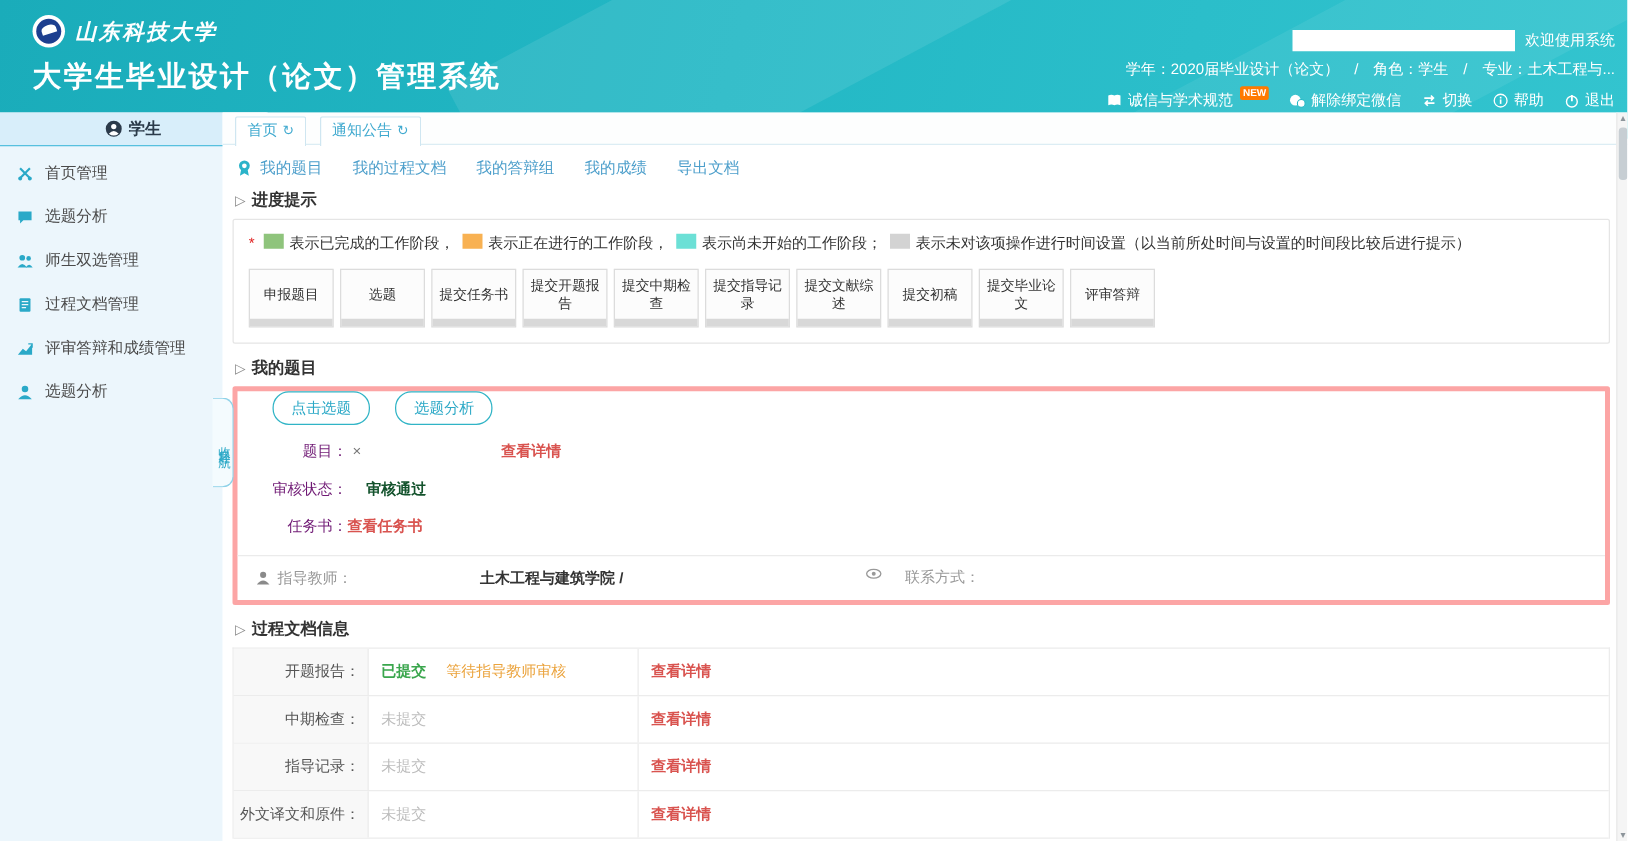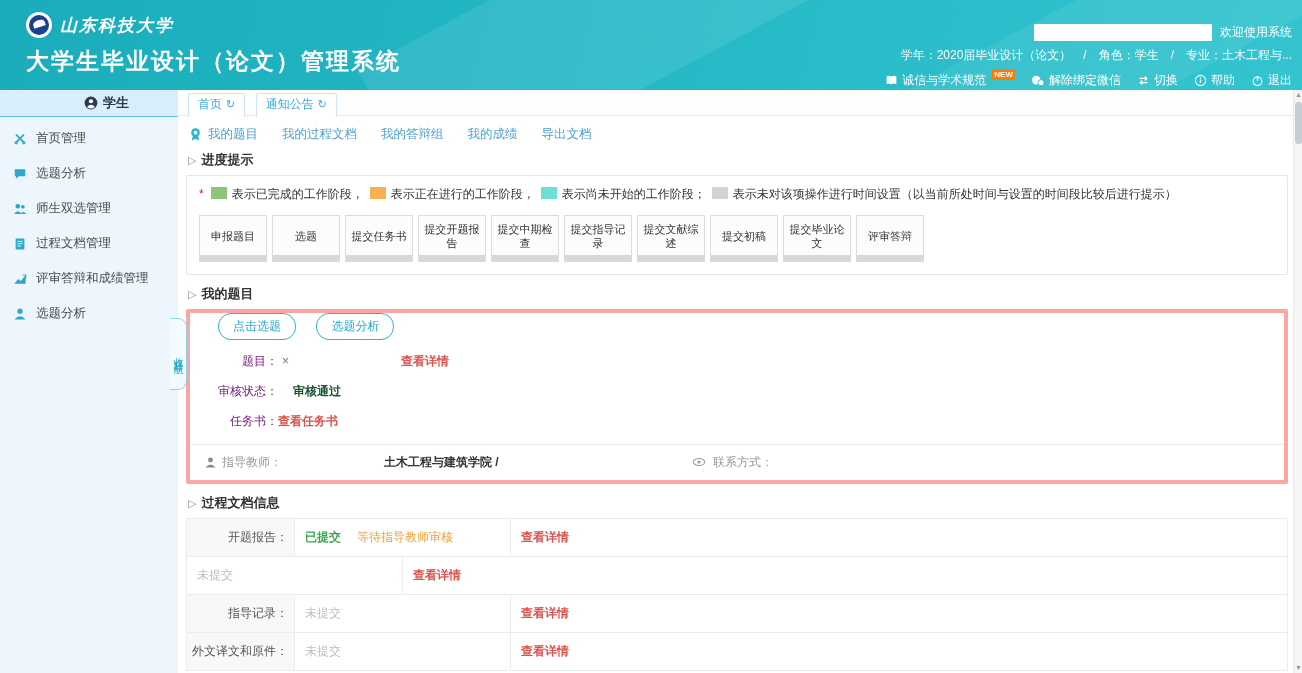--- a/index.html
+++ b/index.html
@@ -82,21 +82,21 @@
   .fx { color:#777; margin-left:4px; }
   .redact-inline { display:inline-block; width:112px; height:14px; }
   .red { color:#d9534f; font-weight:bold; cursor:pointer; text-decoration:none; font-size:12px; }
   .green { color:#14532d; font-weight:bold; margin-left:15px; }
   .tfooter { border-top:1px solid #ebebeb; margin-top:14px; padding:9px 14px; position:relative;
     font-size:12px; color:#999; display:flex; align-items:center; min-height:36px; }
   .advisor { display:flex; align-items:center; gap:5px; }
   .redact-gap { display:inline-block; width:92px; height:14px; }
   .dept { color:#333; font-weight:bold; }
   .contact { position:absolute; left:502px; top:50%; transform:translateY(-50%);
-    display:flex; align-items:center; gap:7px; }
+    display:flex; align-items:flex-start; gap:18px; }
 
   .dtable { border:1px solid #ececec; border-bottom:none; background:#fff; }
   .drow { display:flex; align-items:stretch; min-height:38px; border-bottom:1px solid #ececec; font-size:12px; }
   .dlabel { width:108px; flex:none; background:#f8f8f8; border-right:1px solid #ececec;
     display:flex; align-items:center; justify-content:flex-end; padding-right:6px; color:#555; }
   .dvalue { width:216px; flex:none; border-right:1px solid #ececec; display:flex; align-items:center;
     gap:16px; padding-left:10px; }
   .ddetail { flex:1; display:flex; align-items:center; padding-left:10px; }
   .st-green { color:#3aa64d; font-weight:bold; }
   .st-orange { color:#eba33c; }
@@ -359,20 +359,21 @@
           <div class="dlabel">开题报告：</div>
           <div class="dvalue">
               <span class="st-green">已提交</span>
               <span class="st-orange">等待指导教师审核</span>
             </div>
           <div class="ddetail">
               <a class="red">查看详情</a>
             </div>
         </div>
         <div class="drow">
+          <div class="dlabel">中期检查：</div>
           <div class="dvalue">
               <span class="st-muted">未提交</span>
             </div>
           <div class="ddetail">
               <a class="red">查看详情</a>
             </div>
         </div>
         <div class="drow">
           <div class="dlabel">指导记录：</div>
           <div class="dvalue">

